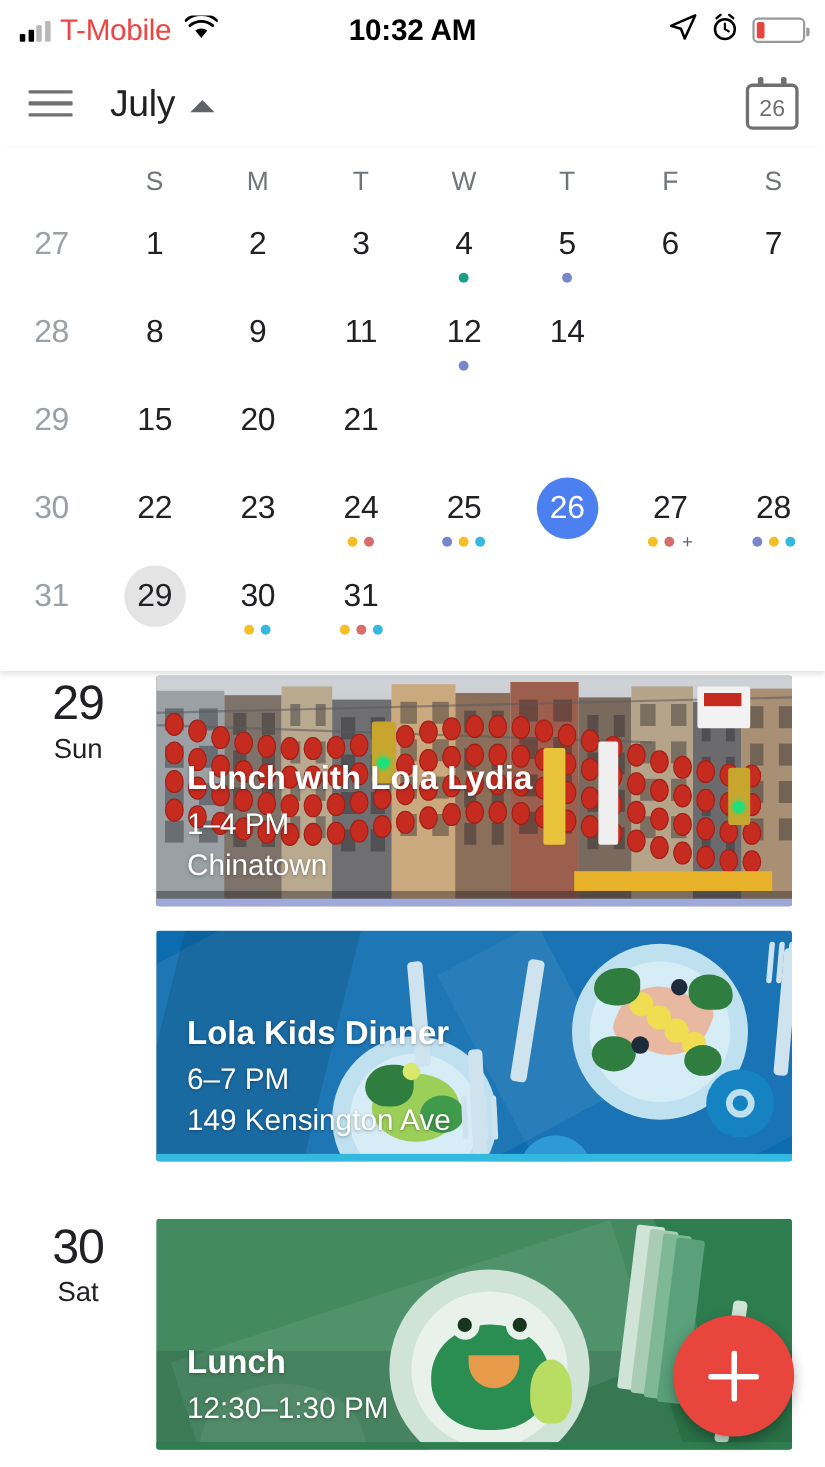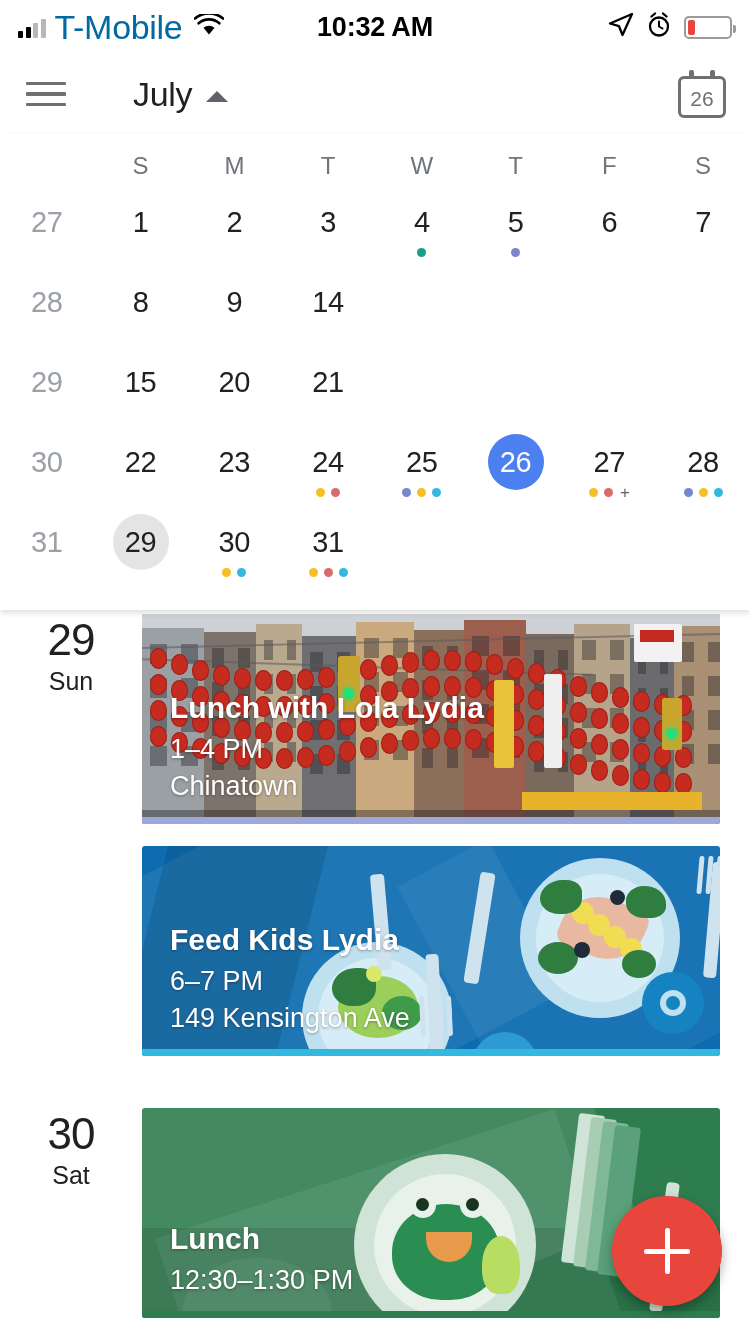--- a/index.html
+++ b/index.html
@@ -20,21 +20,21 @@
     position:relative;
     background:#fff;
   }
   .sb-left{ display:flex; align-items:center; gap:9px; }
   .signal{ display:flex; align-items:flex-end; gap:2.5px; height:22px; }
   .signal i{ display:block; width:5px; background:#000; border-radius:1px; }
   .signal i:nth-child(1){ height:7px; }
   .signal i:nth-child(2){ height:11px; }
   .signal i:nth-child(3){ height:15px; background:#b8b8b8; }
   .signal i:nth-child(4){ height:19px; background:#b8b8b8; }
-  .carrier{ font-size:34px; color:#0369a1; letter-spacing:-0.3px; }
+  .carrier{ font-size:27px; color:#ef4444; letter-spacing:-0.3px; }
   .wifi{ margin-left:3px; }
   .sb-time{
     position:absolute; left:0; right:0; top:0; bottom:0;
     display:flex; align-items:center; justify-content:center;
     font-size:27px; font-weight:bold; color:#000; letter-spacing:-0.2px;
   }
   .sb-right{ margin-left:auto; display:flex; align-items:center; gap:13px; z-index:2; }
   .battery{
     width:48px; height:23px; border:2.2px solid #9a9a9a; border-radius:5px;
     position:relative; padding:2px;
@@ -46,21 +46,21 @@
   .battery-fill{ height:100%; background:#e8453c; border-radius:2px; }
 
   
   .header{
     height:80px; display:flex; align-items:center;
     padding:0 24px; background:#fff;
   }
   .hamburger{ width:44px; height:44px; display:flex; flex-direction:column;
     justify-content:center; gap:7px; cursor:pointer; padding:0 2px; }
   .hamburger span{ display:block; height:3.5px; background:#707070; border-radius:1px; }
-  .month-title-wrap{ display:flex; align-items:center; gap:14px; margin-left:65px; cursor:pointer; }
+  .month-title-wrap{ display:flex; align-items:center; gap:14px; margin-left:32px; cursor:pointer; }
   .month-title{ font-size:34px; color:#202124; letter-spacing:-0.3px; }
   .chev-up{
     width:0; height:0; border-left:11px solid transparent;
     border-right:11px solid transparent; border-bottom:11px solid #5f6368;
     margin-top:4px;
   }
   .cal-icon{
     margin-left:auto; width:48px; height:48px; position:relative; cursor:pointer;
   }
   .cal-icon-body{
@@ -270,20 +270,29 @@
       </div>
       <div class="week-row">
         <div class="daycell">
           <div class="daynum muted">28</div>
         </div>
         <div class="daycell">
           <div class="daynum">8</div>
         </div>
         <div class="daycell">
           <div class="daynum">9</div>
+        </div>
+        <div class="daycell">
+          <div class="daynum">11</div>
+        </div>
+        <div class="daycell">
+          <div class="daynum">12</div>
+          <div class="dots">
+            <span class="dot" style="background: rgb(121, 134, 203);"></span>
+          </div>
         </div>
         <div class="daycell">
           <div class="daynum">14</div>
         </div>
       </div>
       <div class="week-row">
         <div class="daycell">
           <div class="daynum muted">29</div>
         </div>
         <div class="daycell">
@@ -644,21 +653,21 @@
             <div class="dn-fork" style="left:286px;top:108px;width:13px;height:102px;transform:rotate(-3deg);"></div>
             <div class="dn-fork" style="left:278px;top:150px;width:5px;height:40px;transform:rotate(-3deg);"></div>
             <div class="dn-fork" style="left:287px;top:150px;width:5px;height:40px;transform:rotate(-3deg);"></div>
             <div class="dn-fork" style="left:296px;top:150px;width:5px;height:40px;transform:rotate(-3deg);"></div>
             <div class="dn-fork" style="left:305px;top:150px;width:5px;height:40px;transform:rotate(-3deg);"></div>
             <div style="position:absolute;left:500px;top:126px;width:62px;height:62px;border-radius:50%;background:#1583c2;"></div>
             <div style="position:absolute;left:518px;top:144px;width:26px;height:26px;border-radius:50%;background:#bfe0ef;"></div>
             <div style="position:absolute;left:524px;top:150px;width:14px;height:14px;border-radius:50%;background:#1583c2;"></div>
             <div style="position:absolute;left:330px;top:186px;width:66px;height:66px;border-radius:50%;background:#2d9ad6;"></div>
           </div>
-          <div class="ev-title">Feed Kids Lydia</div>
+          <div class="ev-title">Lola Kids Dinner</div>
           <div class="ev-time">6–7 PM</div>
           <div class="ev-loc">149 Kensington Ave</div>
           <div class="accent" style="background: rgb(51, 184, 224);"></div>
         </div>
       </div>
     </div>
     <div class="agenda-day" style="margin-top: 48px;">
       <div class="day-label">
         <div class="dnum">30</div>
         <div class="dname">Sat</div>

